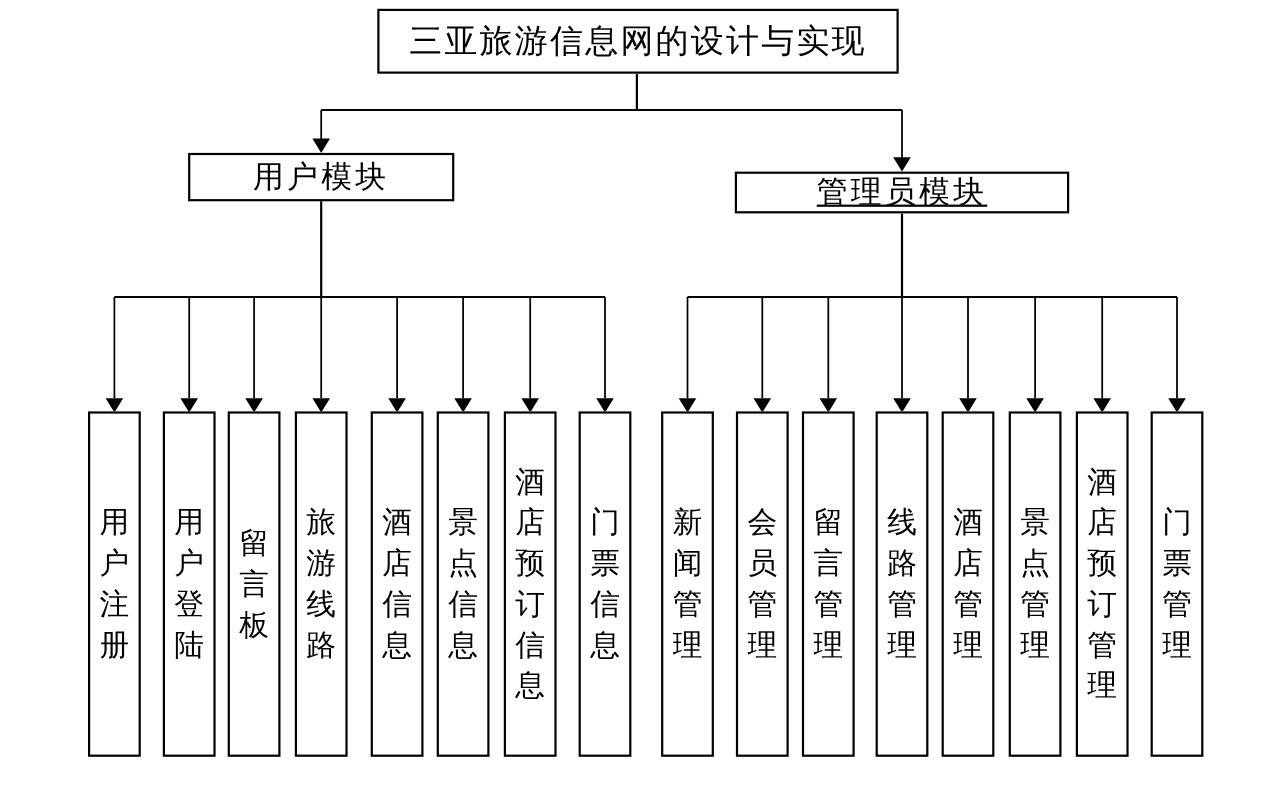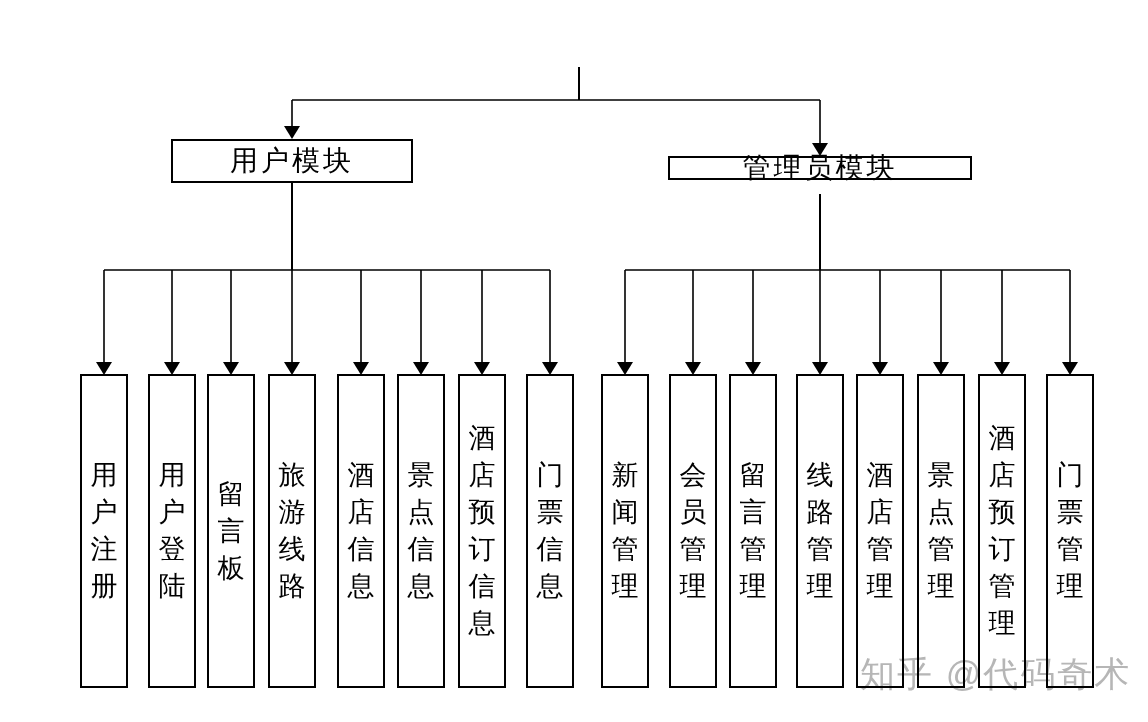--- a/index.html
+++ b/index.html
@@ -21,21 +21,21 @@
     align-items: center;
     justify-content: center;
   }
   .title-box {
     left: 343px; top: 8px; width: 474px; height: 59px;
     font-size: 30px; letter-spacing: 2px;
     border-width: 2px;
   }
   .branch-box { font-size: 28px; letter-spacing: 3px; }
   .branch-box.user  { left: 171px; top: 139px; width: 242px; height: 44px; }
-  .branch-box.admin { left: 668px; top: 156px; width: 304px; height: 24px; }
+  .branch-box.admin { left: 668px; top: 156px; width: 304px; height: 38px; text-decoration: underline; }
   .leaf {
     position: absolute;
     box-sizing: border-box;
     border: 2px solid #000000;
     background: #ffffff;
     display: flex;
     align-items: center;
     justify-content: center;
   }
   .leaf-label {
@@ -106,20 +106,23 @@
       <line x1="880" y1="270" x2="880" y2="362" stroke="#000000" stroke-width="1.6"></line>
       <polygon points="880,375 872,362 888,362" fill="#000000"></polygon>
       <line x1="941" y1="270" x2="941" y2="362" stroke="#000000" stroke-width="1.6"></line>
       <polygon points="941,375 933,362 949,362" fill="#000000"></polygon>
       <line x1="1002" y1="270" x2="1002" y2="362" stroke="#000000" stroke-width="1.6"></line>
       <polygon points="1002,375 994,362 1010,362" fill="#000000"></polygon>
       <line x1="1070" y1="270" x2="1070" y2="362" stroke="#000000" stroke-width="1.6"></line>
       <polygon points="1070,375 1062,362 1078,362" fill="#000000"></polygon>
     </svg>
 
+  <div class="box title-box">
+    <span>三亚旅游信息网的设计与实现</span>
+  </div>
 
   <div class="box branch-box user">
     <span>用户模块</span>
   </div>
 
   <div class="box branch-box admin">
     <span>管理员模块</span>
   </div>
 
   <div>
@@ -251,15 +254,14 @@
       <div class="leaf" style="left: 1046px; top: 374px; width: 48px; height: 314px;">
         <div class="leaf-label">
           <span>门</span>
           <span>票</span>
           <span>管</span>
           <span>理</span>
         </div>
       </div>
     </div>
 
-  <div class="watermark" style="color: rgb(178, 178, 178);">知乎 @代码奇术</div>
 
 </div>
 
 </body></html>

